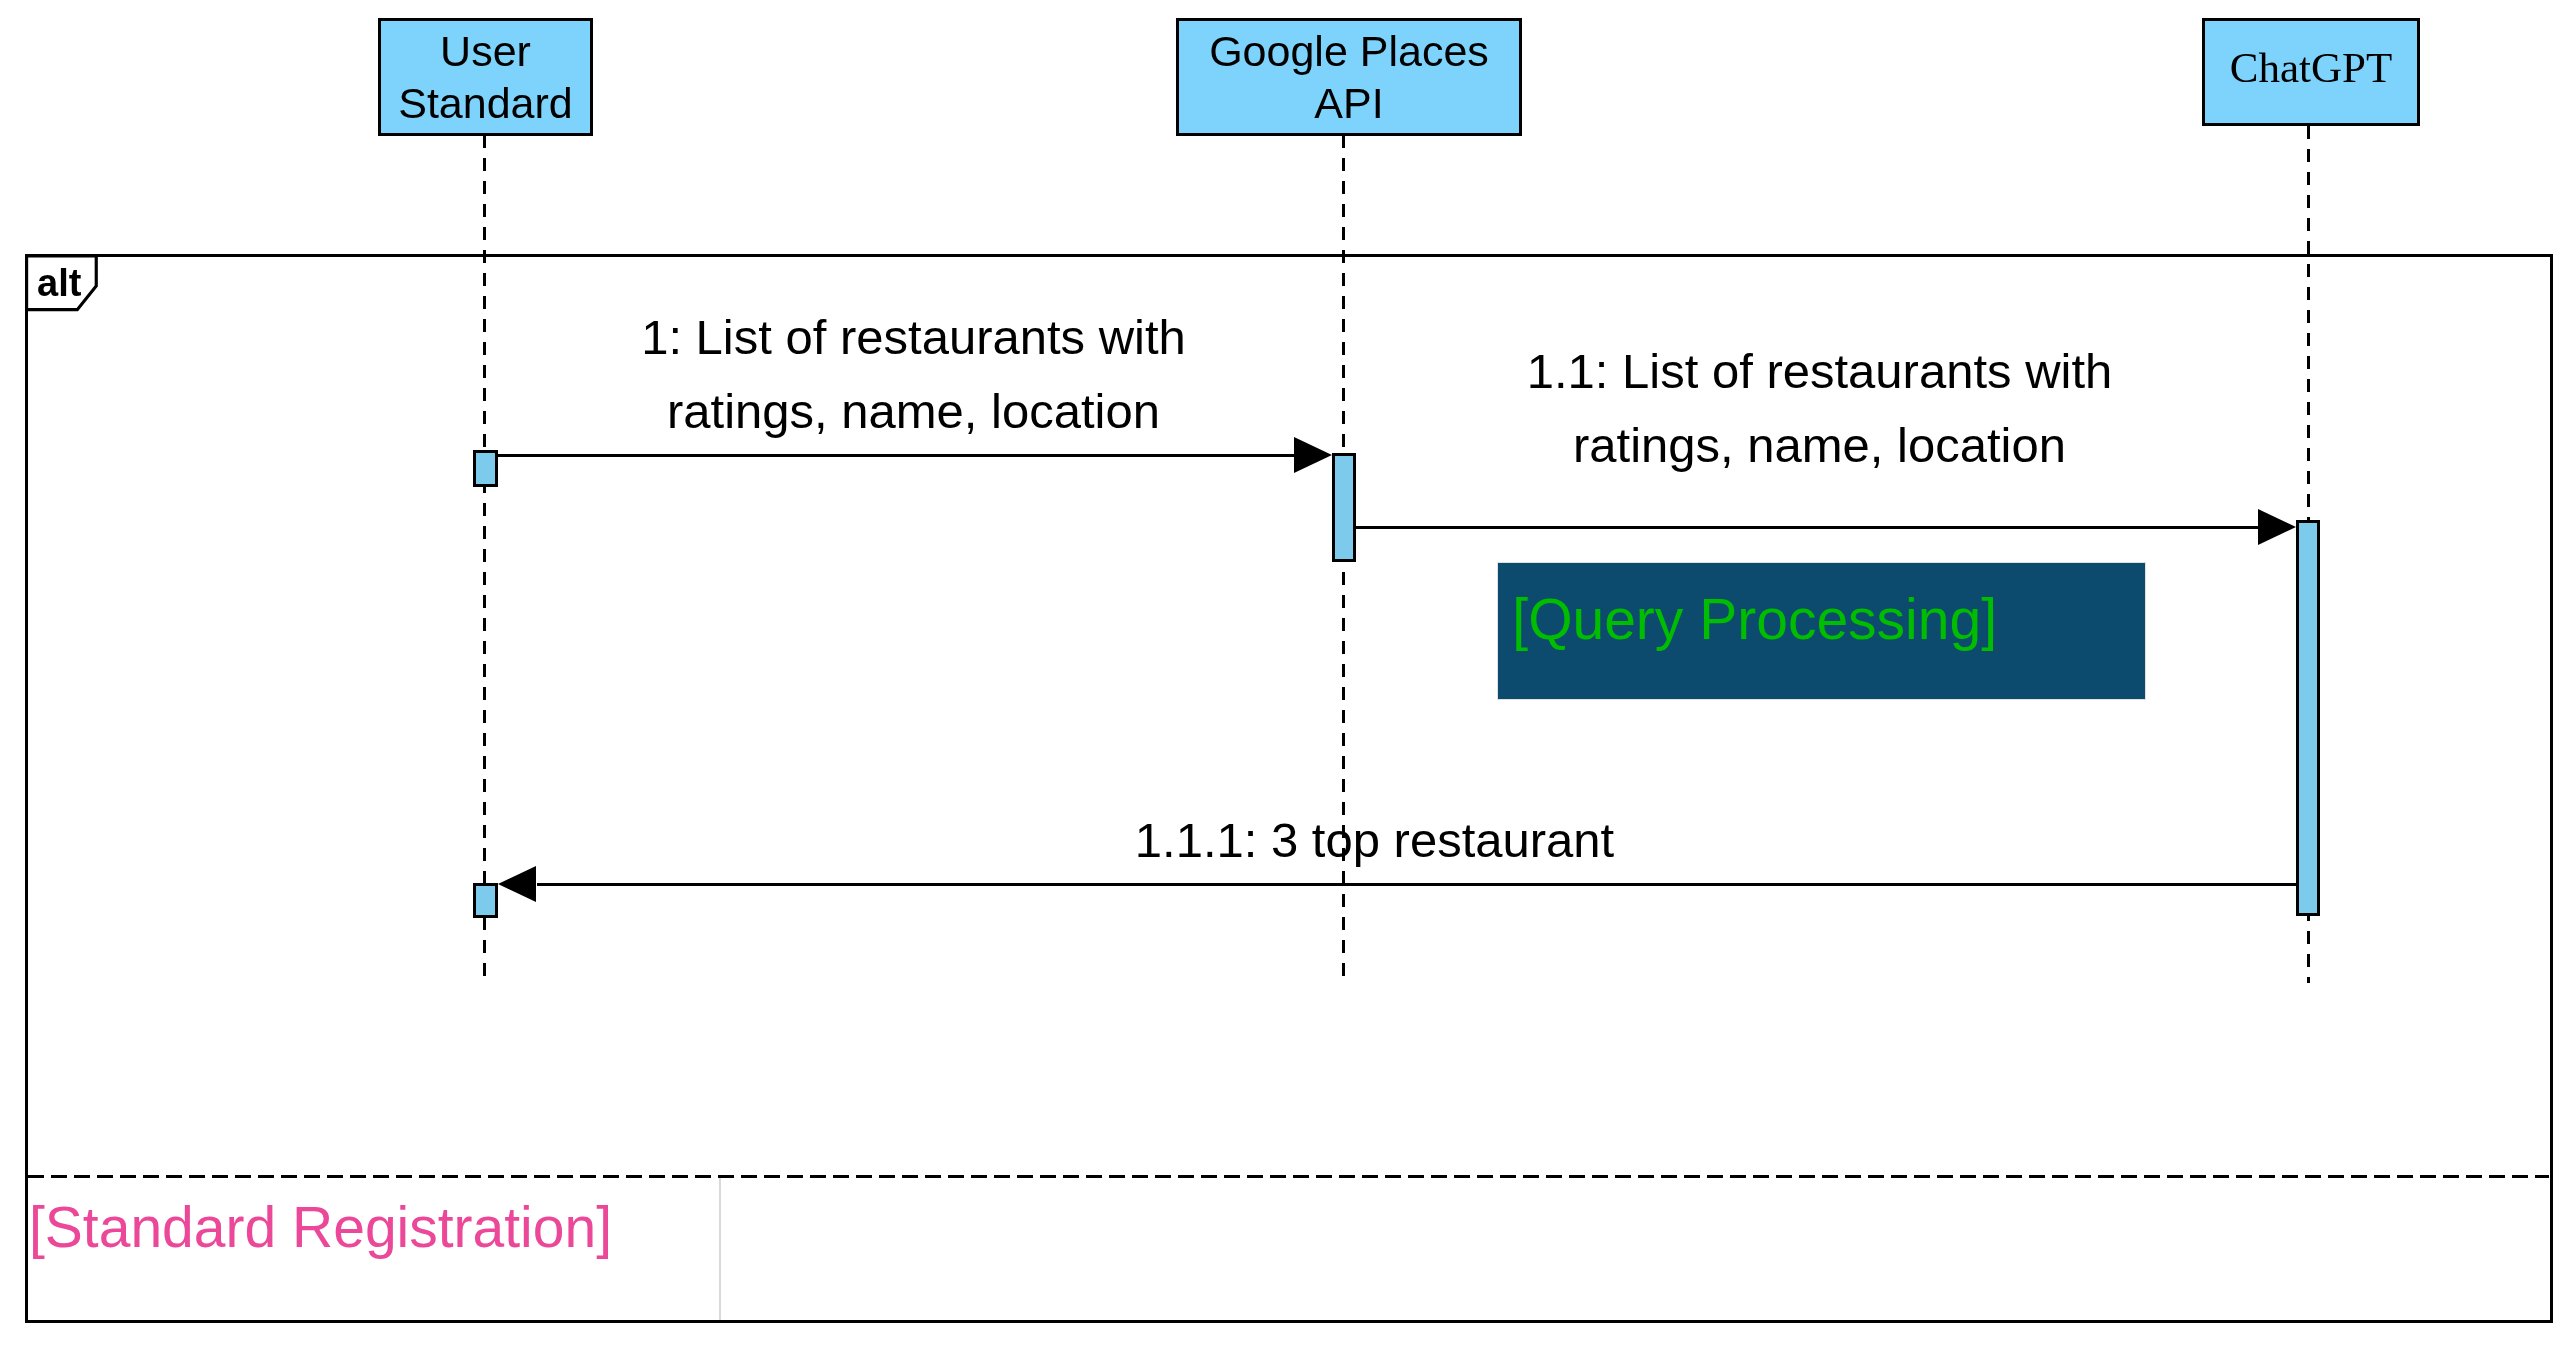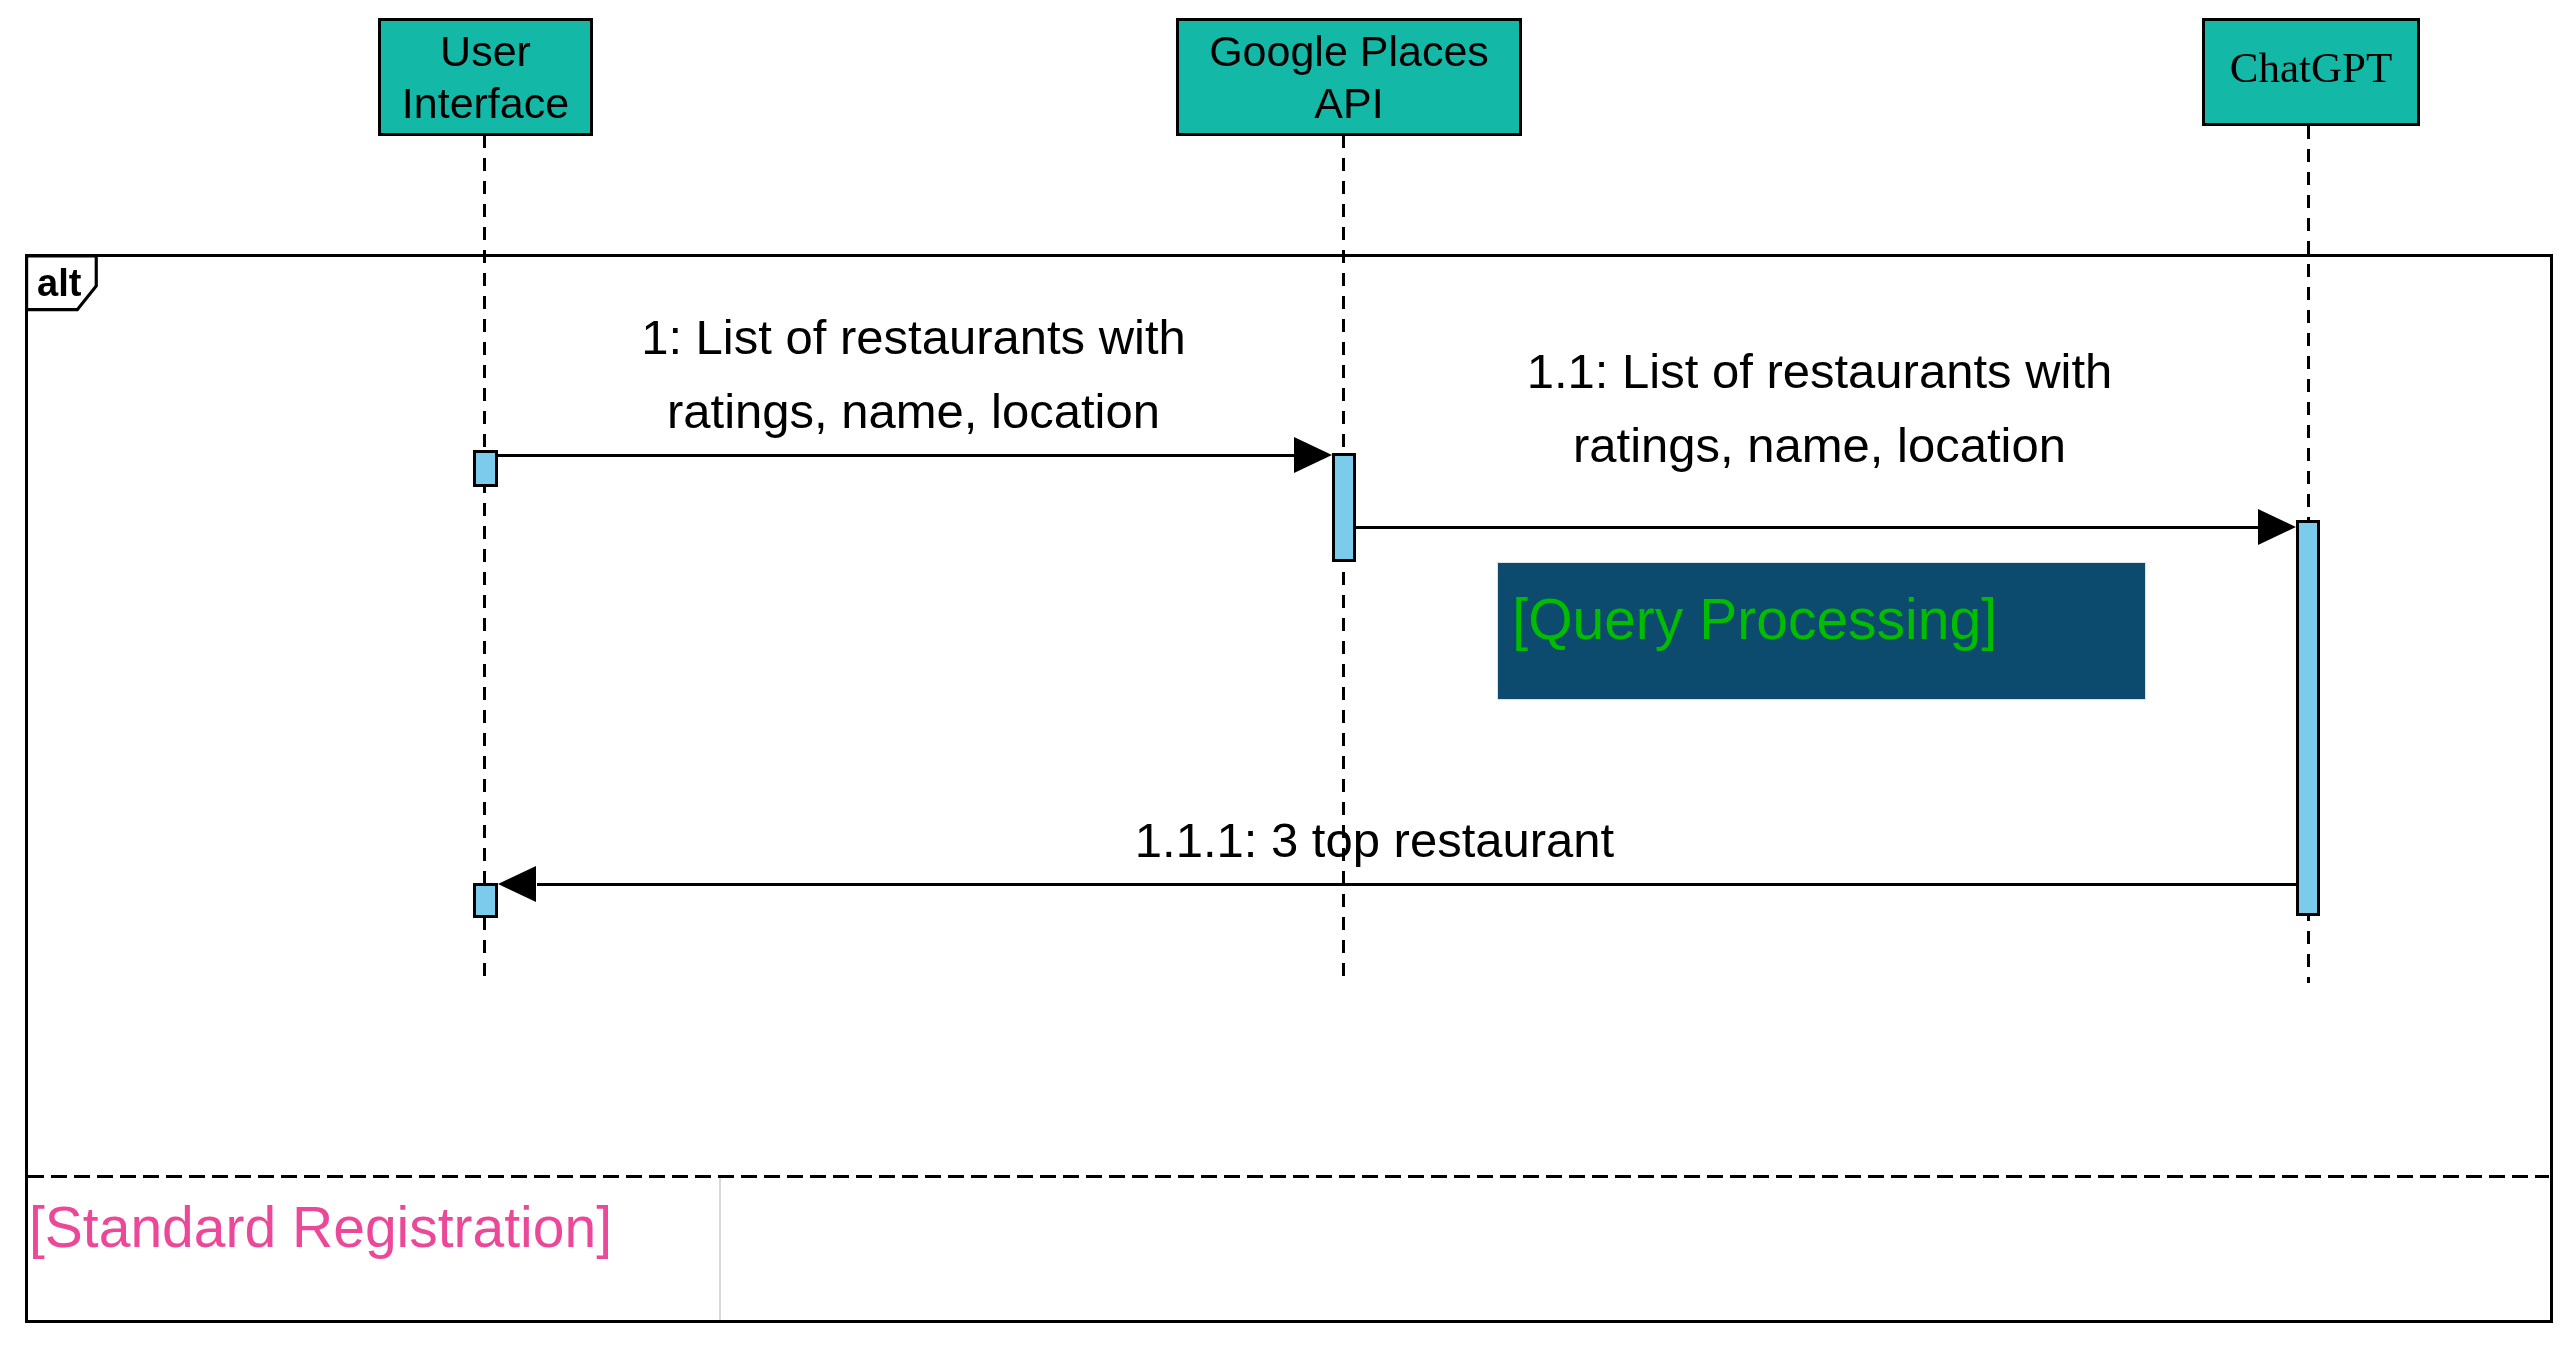--- a/index.html
+++ b/index.html
@@ -11,21 +11,21 @@
     overflow:hidden;
   }
   
   .lifeline{
     position:absolute;width:3.2px;
     background:repeating-linear-gradient(to bottom,#000 0px,#000 12.7px,transparent 12.7px,transparent 23px);
   }
   
   .actor{
     position:absolute;
-    background:#14b8a6;
+    background:#7dd3fc;
     border:3.2px solid #000;
     box-sizing:border-box;
     display:flex;flex-direction:column;align-items:center;justify-content:center;
     font-size:43px;line-height:52px;color:#000;text-align:center;
   }
   .actor.top-align{justify-content:flex-start;padding-top:21px;font-family:Liberation Serif, serif;}
   
   .frame{
     position:absolute;border:3.2px solid #000;box-sizing:border-box;background:transparent;
   }
@@ -73,21 +73,21 @@
 <body>
 
 <div id="canvas">
 
   <div class="lifeline" style="left:483px;top:135px;height:847px;"></div>
   <div class="lifeline" style="left:1342px;top:135px;height:847px;"></div>
   <div class="lifeline" style="left:2307px;top:126px;height:857px;"></div>
 
   <div class="actor" style="left:378px;top:17.5px;width:215px;height:118px;">
     <span class="ln">User</span>
-    <span class="ln">Interface</span>
+    <span class="ln">Standard</span>
   </div>
   <div class="actor" style="left:1176px;top:17.5px;width:346px;height:118px;">
     <span class="ln">Google Places</span>
     <span class="ln">API</span>
   </div>
   <div class="actor top-align" style="left:2202px;top:17.5px;width:218px;height:108px;">
     <span class="ln">ChatGPT</span>
   </div>
 
   <div class="frame" style="left:25px;top:254px;width:2528px;height:1069px;"></div>

